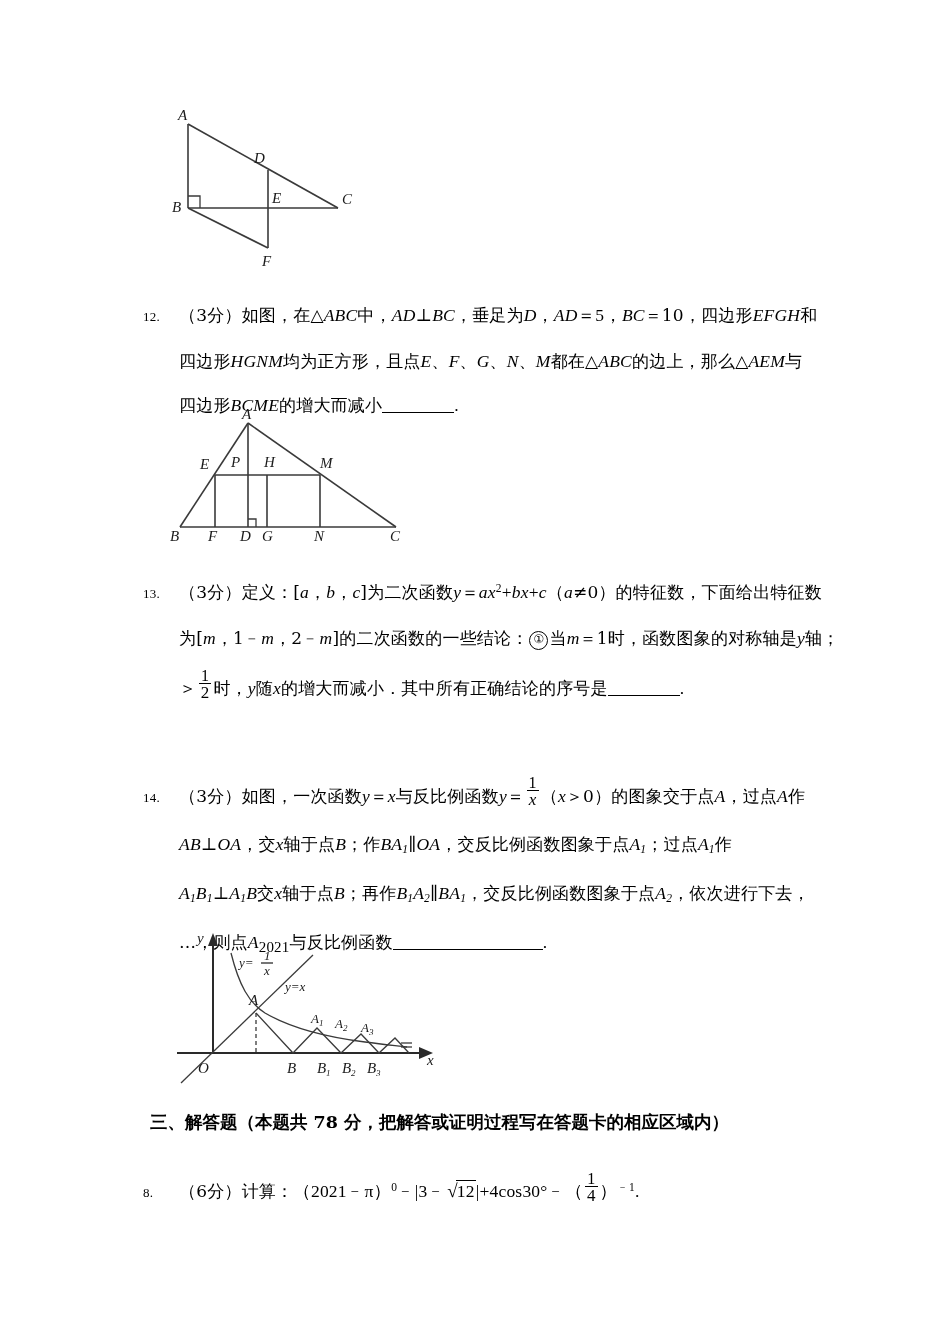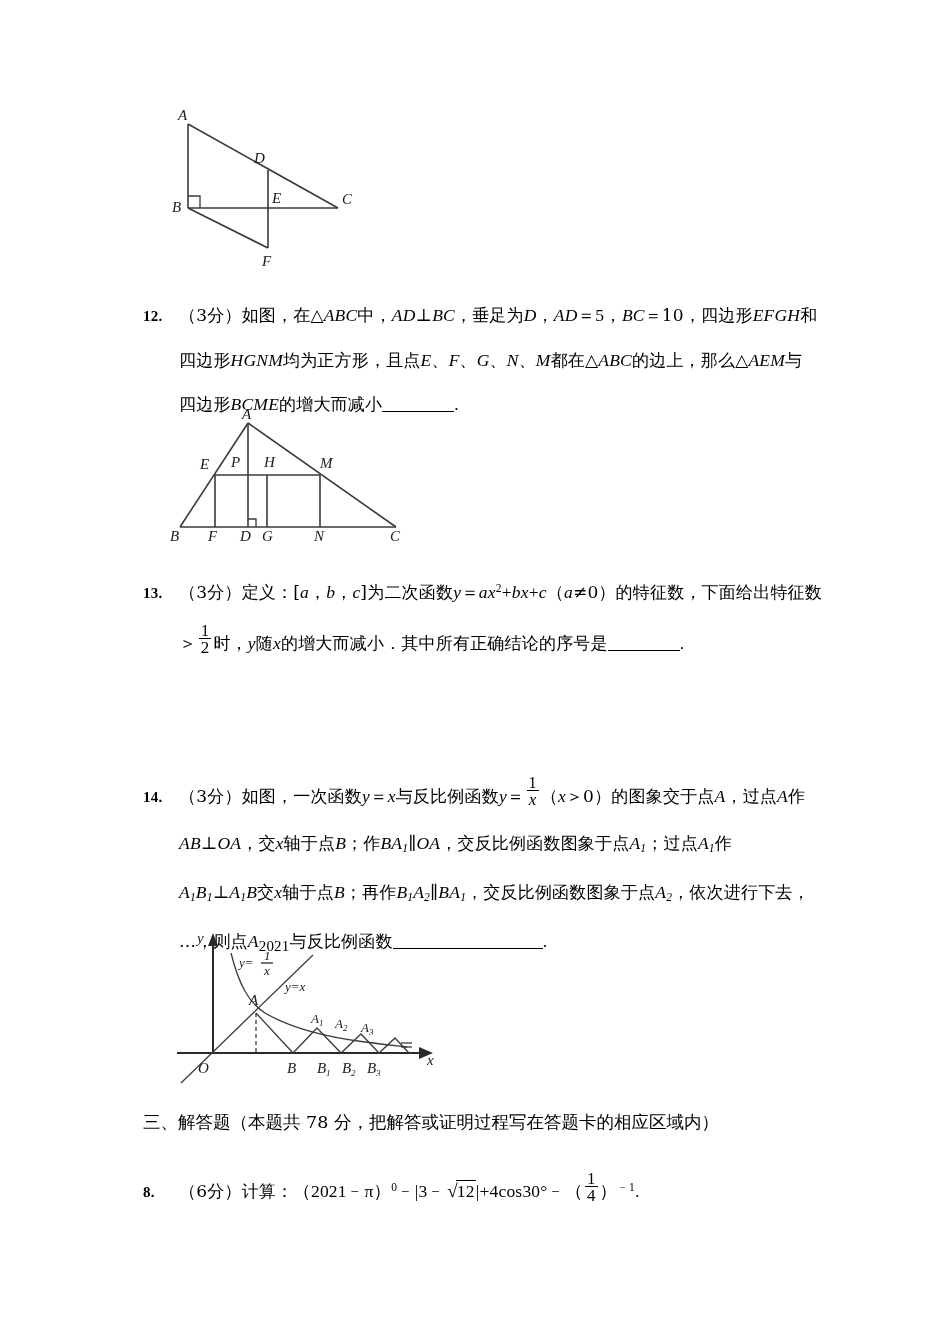--- a/index.html
+++ b/index.html
@@ -32,22 +32,21 @@
     display: block;
     line-height: 44px;
     font-size: 17.5px;
     white-space: nowrap;
     letter-spacing: 0.2px;
   }
   .qnum {
     display: inline-block;
     width: 36px;
     font-family: "Liberation Serif", serif;
-    font-size: 15px;
-    font-weight: bold;
+    font-size: 13px;
   }
   .indent { display: inline-block; width: 36px; }
 
   .cn { font-family: "DejaVu Serif", "Liberation Serif", serif; font-size: 17px; }
   .it { font-style: italic; font-family: "Liberation Serif", serif; }
   .sub { font-size: 11.5px; vertical-align: -0.28em; font-style: italic; }
   .subn { font-size: 15px; vertical-align: -0.28em; font-style: normal; }
   .sup { font-size: 11.5px; vertical-align: 0.55em; font-style: normal; }
 
   
@@ -110,22 +109,22 @@
   .radical .rsym { font-size: 19px; }
   .radical .rbody {
     border-top: 1.4px solid #000;
     padding: 0 1px;
     margin-left: -2px;
     margin-top: 16px;
   }
 
   .sec-head {
     position: absolute;
-    left: 143px;
-    font-weight: normal;
+    left: 150px;
+    font-weight: bold;
     font-size: 17.5px;
     font-family: "DejaVu Serif", "Liberation Serif", serif;
     white-space: nowrap;
   }
 
   
   .fig { position: absolute; }
   .fig svg { display: block; }
   .lbl {
     font-family: "Liberation Serif", serif;
@@ -215,20 +214,23 @@
       <text class="lbl" x="94" y="136">G</text>
       <text class="lbl" x="146" y="136">N</text>
       <text class="lbl" x="222" y="136">C</text>
     </svg>
   </div>
 
   <div class="qblock" style="top:566px; width:690px;">
     <span class="qline">
       <span class="qnum">13.</span><span class="cn">（3分）</span><span class="cn">定义：[</span><span class="it">a</span><span class="cn">，</span><span class="it">b</span><span class="cn">，</span><span class="it">c</span><span class="cn">]为二次函数</span><span class="it">y</span><span>＝</span><span class="it">ax</span><span class="sup">2</span><span>+</span><span class="it">bx</span><span>+</span><span class="it">c</span><span class="cn">（</span><span class="it">a</span><span class="cn">≠0）的特征数，下面给出特征数</span>
     </span>
+    <span class="qline">
+      <span class="indent"></span><span class="cn">为[</span><span class="it">m</span><span class="cn">，1﹣</span><span class="it">m</span><span class="cn">，2﹣</span><span class="it">m</span><span class="cn">]的二次函数的一些结论：</span><span class="circ">①</span><span class="cn">当</span><span class="it">m</span><span class="cn">＝1时，函数图象的对称轴是</span><span class="it">y</span><span class="cn">轴；</span>
+    </span>
     <span class="qline" style="line-height:56px;">
       <span class="indent"></span><span>＞</span><span class="frac"><span class="num">1</span><span class="den">2</span></span><span class="cn">时，</span><span class="it">y</span><span class="cn">随</span><span class="it">x</span><span class="cn">的增大而减小．其中所有正确结论的序号是</span><span class="blank w2"></span><span>.</span>
     </span>
   </div>
 
   <div class="qblock" style="top:772px; width:690px;">
     <span class="qline" style="line-height:48px;">
       <span class="qnum">14.</span><span class="cn">（3分）</span><span class="cn">如图，一次函数</span><span class="it">y</span><span>＝</span><span class="it">x</span><span class="cn">与反比例函数</span><span class="it">y</span><span>＝</span><span class="frac ital"><span class="num">1</span><span class="den">x</span></span><span class="cn">（</span><span class="it">x</span><span class="cn">＞0）的图象交于点</span><span class="it">A</span><span class="cn">，过点</span><span class="it">A</span><span class="cn">作</span>
     </span>
     <span class="qline">

